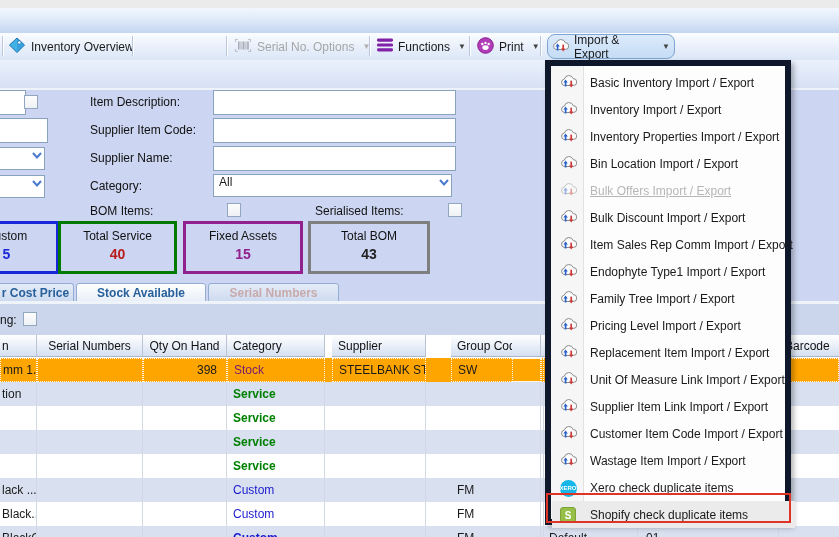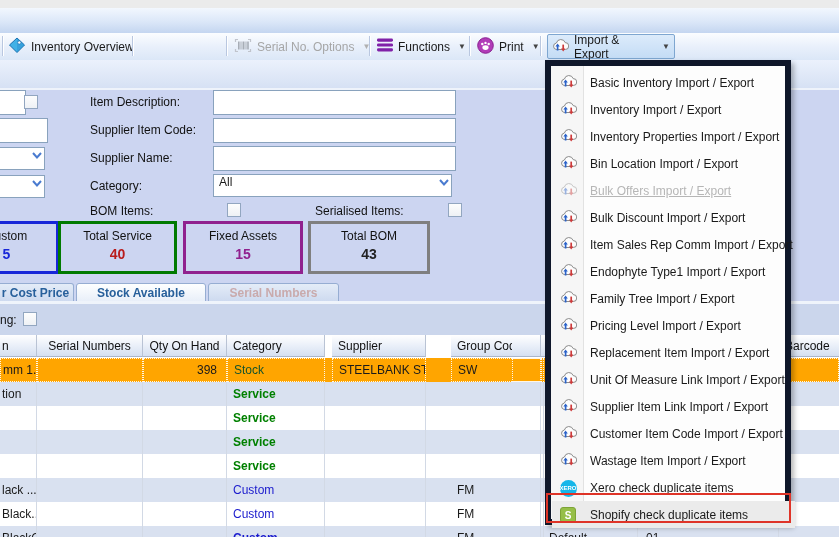--- a/index.html
+++ b/index.html
@@ -17,21 +17,21 @@
   #band-sub{left:0;top:60px;width:839px;height:28px;
     background:linear-gradient(#ebf1fc,#d6e1f4);border-bottom:2px solid #eef3fb;}
 
   
   .tb-item{position:absolute;top:0;height:27px;display:flex;align-items:center;gap:5px;cursor:default;white-space:nowrap;}
   .tb-item.disabled{color:#a6a6a6;}
   .tb-sep{position:absolute;top:3px;height:20px;width:1px;background:#b9c7e0;border-right:1px solid #ffffff;}
   .chev{font-size:8px;color:#444;margin-left:3px;}
   .tb-item.disabled .chev{color:#b0b0b0;}
   #btn-import{position:absolute;left:547px;top:1px;height:23px;width:118px;display:flex;align-items:center;gap:5px;
-    background:linear-gradient(#dcebfb,#c4dcf5);border:1px solid #7ea6d0;border-radius:2px;padding:0 4px;}
+    background:linear-gradient(#dcebfb,#c4dcf5);border:1px solid #7ea6d0;border-radius:8px;padding:0 4px;}
 
   
   .flabel{position:absolute;height:15px;line-height:15px;color:#111;}
   .tinput{position:absolute;height:21px;background:#fff;border:1px solid #89a2bd;}
   .combo{position:absolute;height:21px;background:#fff;border:1px solid #89a2bd;display:flex;}
   .combo .val{flex:1;padding-left:5px;}
   .combo .dd{width:15px;text-align:center;}
   .cbx{position:absolute;width:12px;height:12px;background:linear-gradient(#fdfdfd,#eef1f5);border:1px solid #92a6c0;}
 
   
@@ -66,21 +66,21 @@
   .c3{left:227px;width:98px;}
   .c4{left:325px;width:94px;margin-left:7px;}
   .c5{left:419px;width:93px;margin-left:32px;}
   .c6{left:512px;width:29px;}
   .c7{left:541px;width:97px;padding-left:8px;}
   .c8{left:638px;width:141px;padding-left:8px;}
   .c9{left:779px;width:60px;border-right:none;}
   .hc1,.hc2{text-align:center;padding-left:0;}
   .cat-service{color:#008000;font-weight:bold;}
   .cat-custom{color:#1a1acd;}
-  .cat-stock{color:#14532d;}
+  .cat-stock{color:#701a75;}
 
   
   #menu{left:545px;top:60px;width:246px;height:465px;background:#fdfdfd;border:6px solid #0f172a;
     box-shadow:3px 3px 5px rgba(0,0,0,.28);box-sizing:border-box;z-index:10;}
   #menu-gutter{position:absolute;left:0;top:0;width:32px;height:100%;background:#f6f6f6;border-right:1px solid #e2e2e2;}
   .mitem{position:absolute;left:1px;width:243px;height:27px;display:flex;align-items:center;cursor:default;}
   .mitem .mico{position:absolute;left:6px;width:20px;text-align:center;}
   .mitem .mlabel{position:absolute;left:38px;white-space:nowrap;}
   .mitem.disabled .mlabel{color:#b6b6b6;text-decoration:underline;}
   .mitem.disabled .mico{opacity:.45;}

